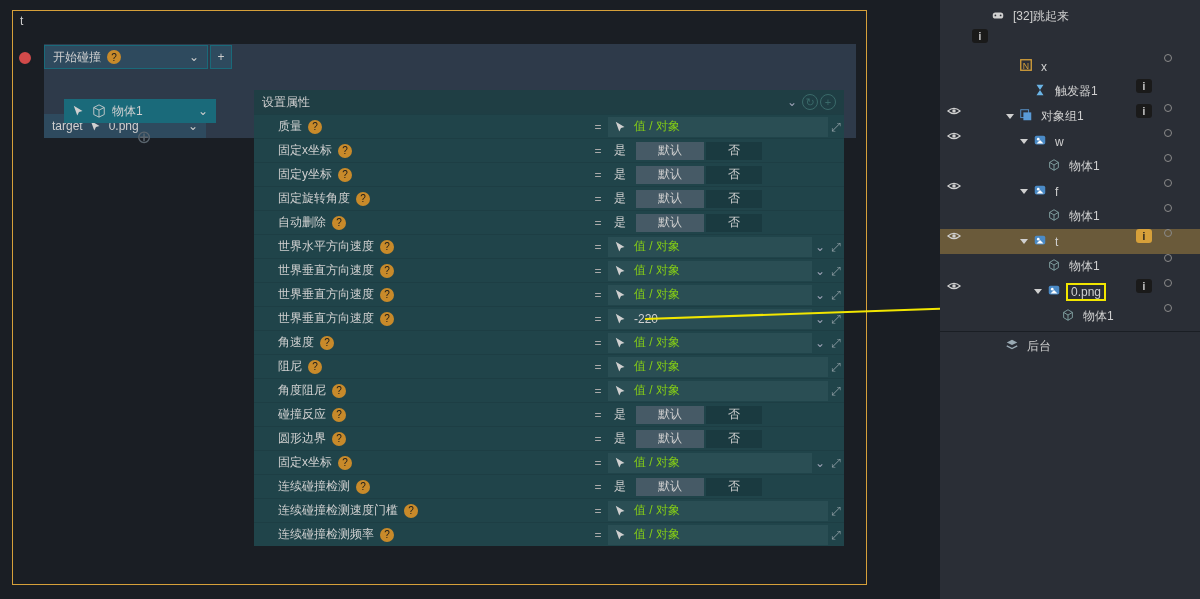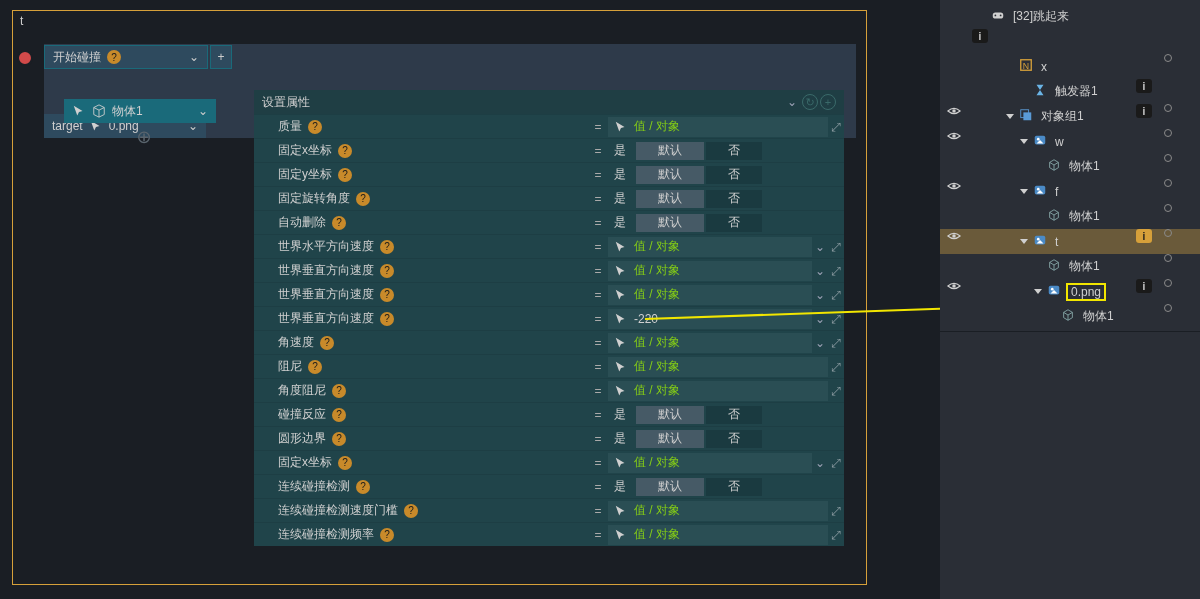--- a/index.html
+++ b/index.html
@@ -727,14 +727,27 @@
               <path d="M8 2 L13 5 L13 11 L8 14 L3 11 L3 5 Z M3 5 L8 8 L13 5 M8 8 L8 14" fill="none" stroke="#8aa" stroke-width="1"></path>
             </svg></span>
           <span class="" style="padding:0 3px">物体1</span>
         </div>
         <div class="meta"></div>
         <div class="meta">
           <div class="little-circle"></div>
         </div>
       </div>
       <div class="tree-sep"></div>
+      <div class="tree-row">
+        <div class="eye-col"></div>
+        <div class="content" style="padding-left:24px">
+          <span style="width:8px;display:inline-block"></span>
+          <span><svg class="ic" viewBox="0 0 16 16">
+              <path d="M2 5 L8 2 L14 5 L8 8 Z" fill="#9aaab4"></path>
+              <path d="M2 9 L8 12 L14 9" fill="none" stroke="#9aaab4" stroke-width="1.5"></path>
+            </svg></span>
+          <span class="" style="padding:0 3px">后台</span>
+        </div>
+        <div class="meta"></div>
+        <div class="meta"></div>
+      </div>
     </div>
 </div>
 
 </body></html>

